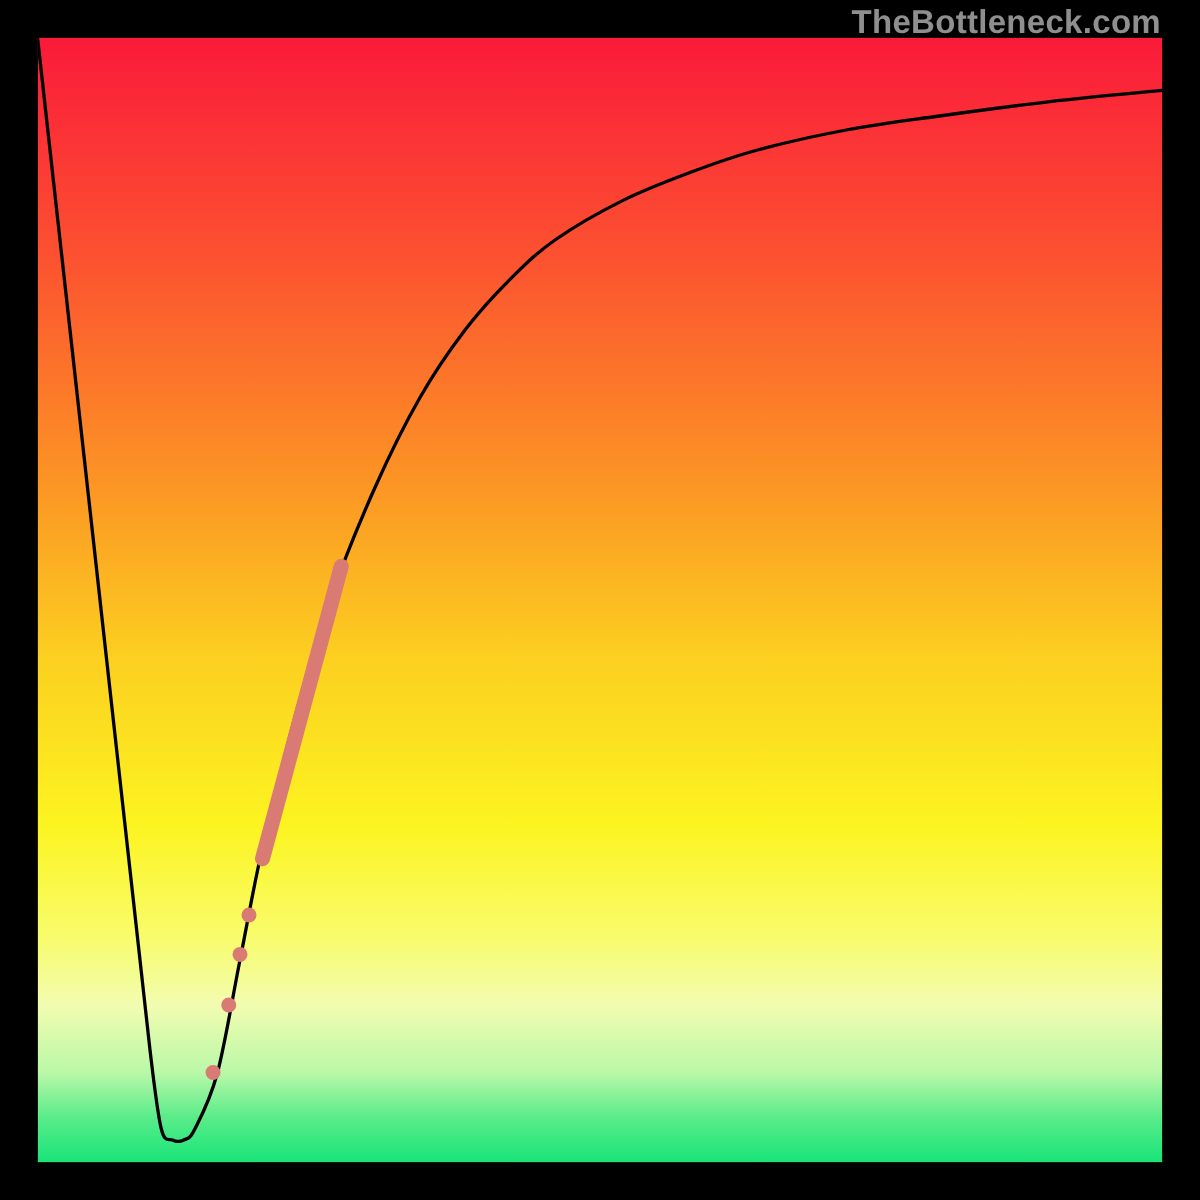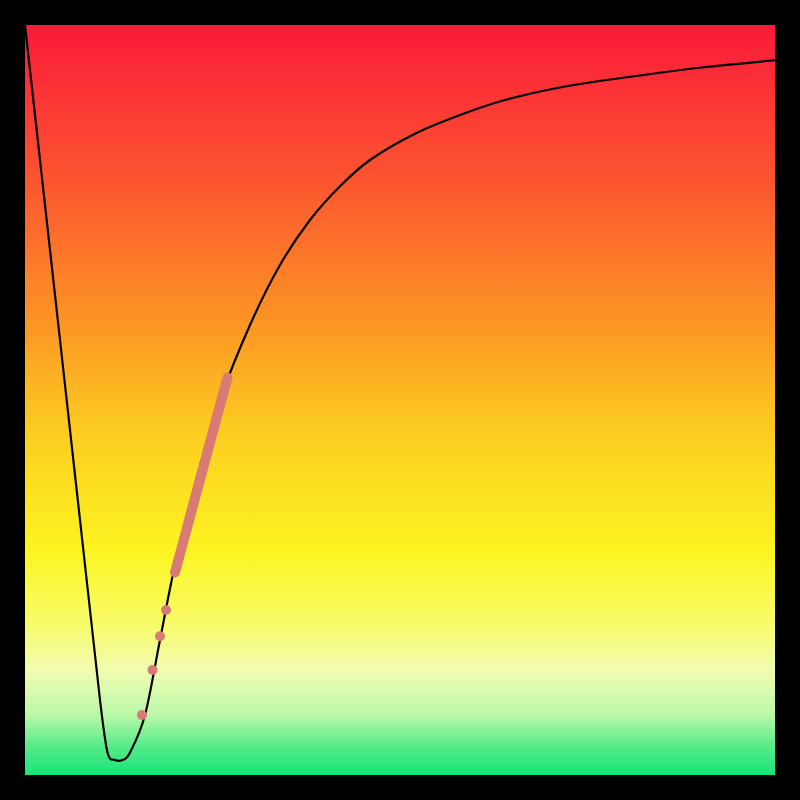--- a/index.html
+++ b/index.html
@@ -36,20 +36,21 @@
     color: #8f8f8f;
     letter-spacing: 0.2px;
     z-index: 20;
   }
   svg { display: block; }
 </style>
 </head>
 <body>
 
 <div class="frame">
+  <div class="watermark">TheBottleneck.com</div>
   <div class="plot">
     <svg id="svg" width="750" height="750" viewBox="0 0 750 750">
       <defs>
         <linearGradient id="bg" x1="0" y1="0" x2="0" y2="1">
             <stop offset="0%" stop-color="#fa1a3a"></stop>
             <stop offset="20%" stop-color="#fc5330"></stop>
             <stop offset="40%" stop-color="#fc9624"></stop>
             <stop offset="55.00000000000001%" stop-color="#fccf20"></stop>
             <stop offset="70%" stop-color="#fcf420"></stop>
             <stop offset="80%" stop-color="#f8fc6c"></stop>

